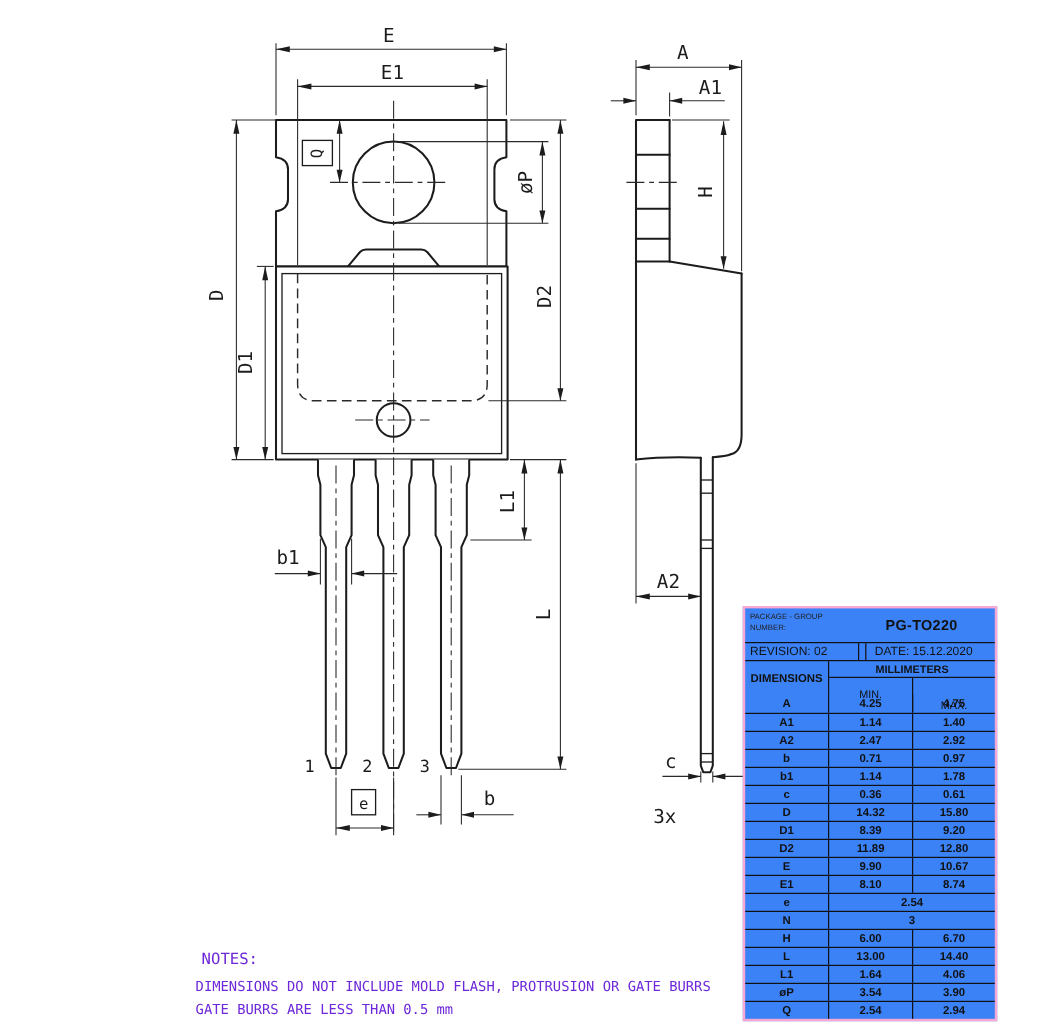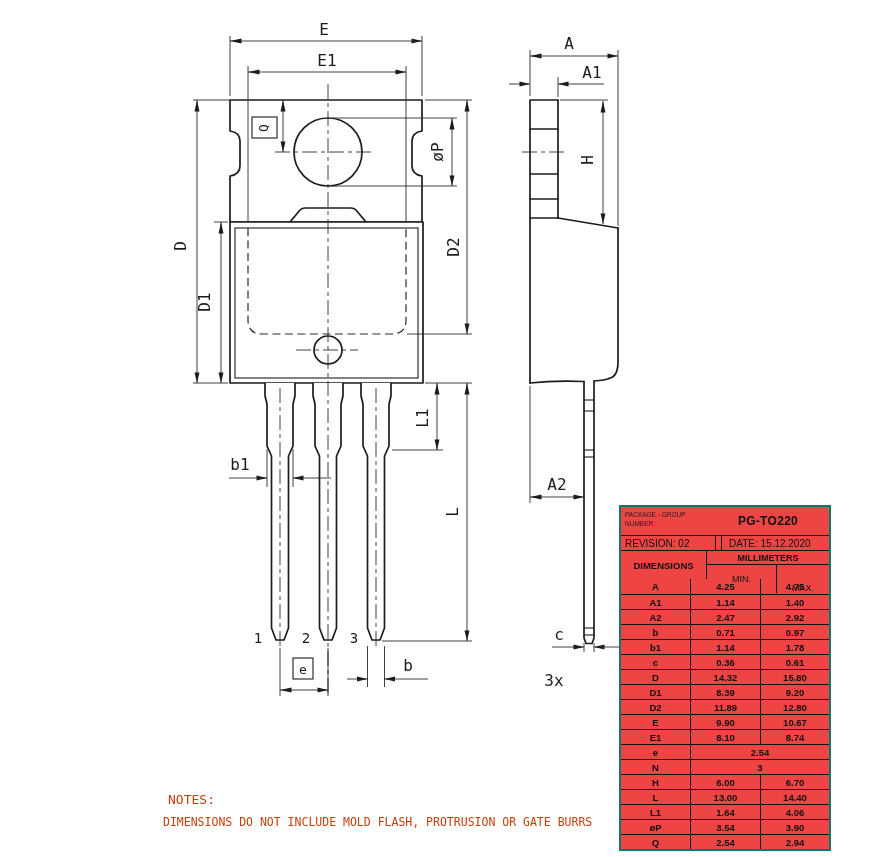--- a/index.html
+++ b/index.html
@@ -4,52 +4,52 @@
 <style>
   html,body{margin:0;padding:0;background:#fff;}
   .screen{position:relative;width:887px;height:857px;background:#ffffff;overflow:hidden;
           font-family:"Liberation Sans",sans-serif;color:#111;}
   svg text{font-family:"DejaVu Sans Mono",monospace;fill:#1c1c1c;}
   .lbl{font-size:16px;}
   .lbl-s{font-size:13px;}
   .lbl-m{font-size:14px;}
 
   
-  .dim-table{position:absolute;left:619px;top:505px;width:212px;background:#ef4444;
-             border:2px solid #0f766e;box-sizing:border-box;z-index:3;}
+  .dim-table{position:absolute;left:619px;top:505px;width:212px;background:#3b82f6;
+             border:2px solid #f9a8d4;box-sizing:border-box;z-index:3;}
   .trow{display:flex;box-sizing:border-box;border-top:1px solid #111;align-items:stretch;}
   .trow:first-child{border-top:none;}
   .row-pkg{height:28px;}
   .pkg-label{width:82px;padding:3px 0 0 4px;font-size:6.5px;line-height:1.45;color:#222;}
   .pkg-name{flex:1;display:flex;align-items:center;justify-content:center;
             font-weight:bold;font-size:12px;letter-spacing:.3px;}
   .row-rev{height:15px;font-size:10px;}
   .rev-cell{width:95px;border-right:1px solid #111;display:flex;align-items:center;
             padding-left:4px;box-sizing:border-box;}
   .gap-cell{width:5px;}
   .date-cell{flex:1;border-left:1px solid #111;display:flex;align-items:center;padding-left:7px;}
   .row-hdr{height:29px;}
-  .hdr-dims{width:86px;border-right:1px solid #111;display:flex;align-items:center;
+  .hdr-dims{width:70px;border-right:1px solid #111;display:flex;align-items:center;
             justify-content:center;font-weight:bold;font-size:9.5px;box-sizing:border-box;}
   .hdr-right{flex:1;display:flex;flex-direction:column;}
   .hdr-mm{height:14px;border-bottom:1px solid #111;text-align:center;font-weight:bold;
           font-size:9px;line-height:14px;box-sizing:border-box;}
   .hdr-minmax{flex:1;display:flex;}
   .hdr-min{width:70px;border-right:1px solid #111;text-align:center;font-size:9px;
            display:flex;align-items:center;justify-content:center;box-sizing:border-box;}
   .hdr-max{flex:1;text-align:center;font-size:9px;display:flex;align-items:center;justify-content:center;margin-top:18px;}
   .tr-data{height:15px;font-size:9.5px;}
   .td{display:flex;align-items:center;justify-content:center;box-sizing:border-box;font-weight:bold;}
   .td.dimc{width:70px;font-weight:bold;border-right:1px solid #111;}
   .td.minc{width:70px;border-right:1px solid #111;}
   .td.maxc{flex:1;}
   .td.mergedc{flex:1;}
 
   
-  .notes{position:absolute;left:163px;top:792px;color:#c2410c;z-index:3;
+  .notes{position:absolute;left:163px;top:792px;color:#6d28d9;z-index:3;
          font-family:"DejaVu Sans Mono",monospace;}
   .notes-title{font-size:13px;margin:0 0 6px 5px;}
   .notes-line{font-size:11.5px;line-height:18.5px;white-space:nowrap;}
 </style>
 </head>
 <body>
 
 <div class="screen">
 
 <svg width="887" height="857" viewBox="0 0 887 857" style="position:absolute;left:0;top:0;z-index:1;">
@@ -359,15 +359,16 @@
           <div class="td dimc">Q</div>
           <div class="td minc">2.54</div>
           <div class="td maxc">2.94</div>
         </div>
       </div>
 </div>
 
 <div class="notes">
   <div class="notes-title">NOTES:</div>
   <div class="notes-line">DIMENSIONS DO NOT INCLUDE MOLD FLASH, PROTRUSION OR GATE BURRS</div>
+  <div class="notes-line">GATE BURRS ARE LESS THAN 0.5 mm</div>
 </div>
 
 </div>
 
 </body></html>

